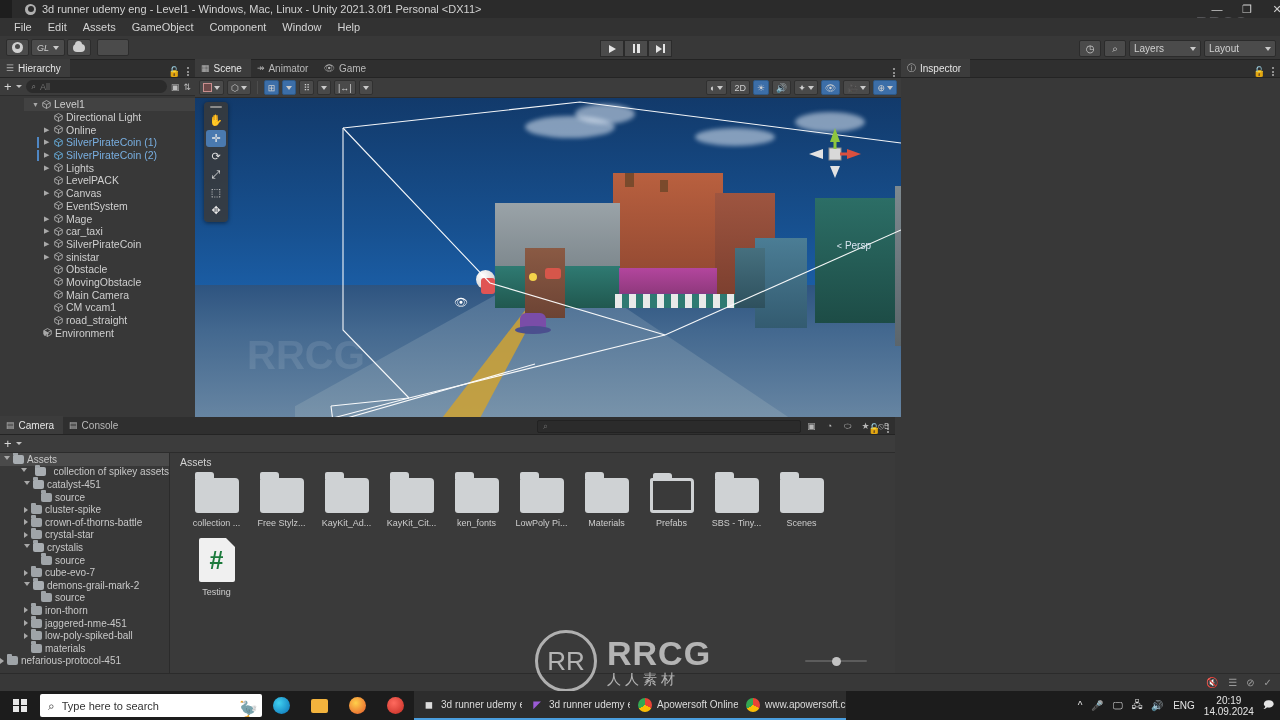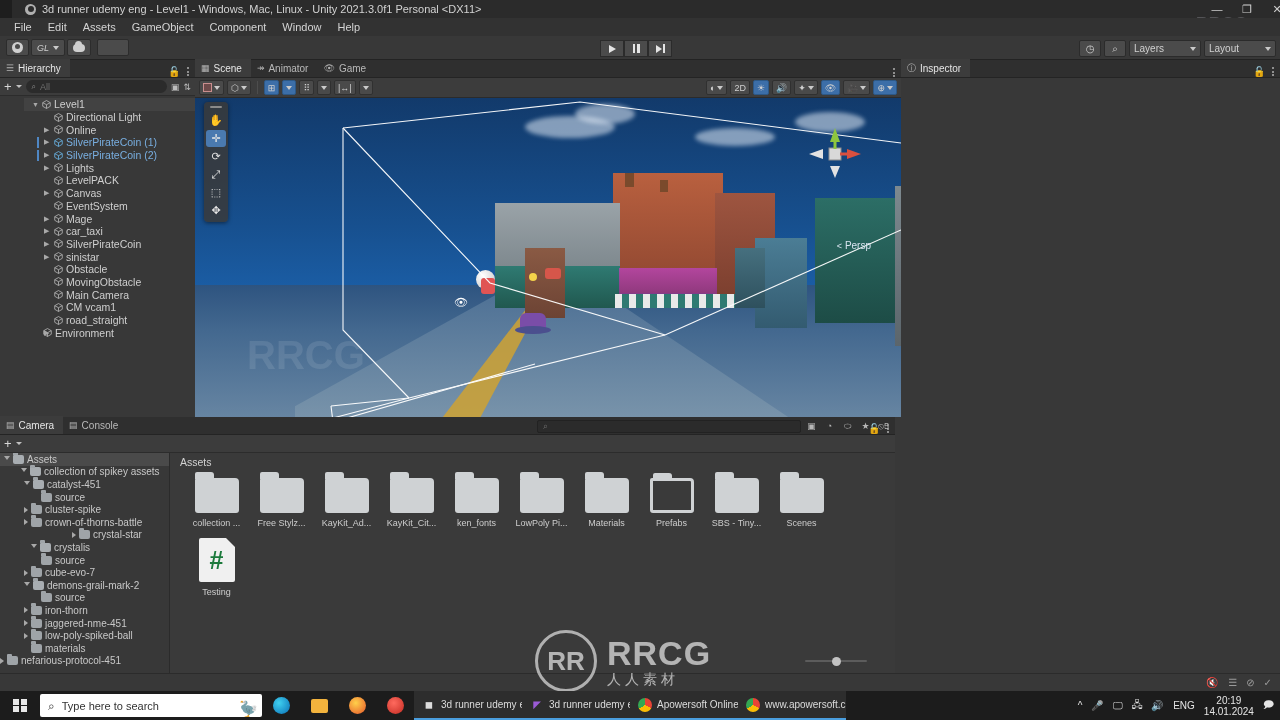--- a/index.html
+++ b/index.html
@@ -224,21 +224,21 @@
   }
   .tbtask .ti{ width:14px;height:14px;flex:0 0 auto; display:flex;align-items:center;justify-content:center;}
   .tray{ margin-left:auto; display:flex; align-items:center; gap:9px; padding-right:6px; color:#e4e4e4; font-size:10px;}
   .clock{ display:flex; flex-direction:column; align-items:center; line-height:11px; font-size:10px;}
   .wm-center{
     position:absolute; left:535px; top:630px; display:flex; align-items:center; gap:10px;
     color:rgba(255,255,255,0.62); pointer-events:none;
   }
   .wm-center .ring{
     width:62px;height:62px;border-radius:50%;border:3px solid rgba(255,255,255,0.6);
-    display:flex;align-items:center;justify-content:center; font-size:26px; font-weight:bold;
+    display:flex;align-items:center;justify-content:center; font-size:26px; font-weight:normal;
   }
   .wm-center .txt{ display:flex; flex-direction:column; }
   .wm-center .big{ font-size:34px; font-weight:bold; letter-spacing:1px;}
   .wm-center .sm{ font-size:14px; letter-spacing:4px; margin-top:-2px;}
   .wm-scene{
     position:absolute; left:52px; top:235px; color:rgba(255,255,255,0.10);
     font-size:40px; font-weight:bold; pointer-events:none;
   }
 </style>
 </head>
@@ -726,21 +726,21 @@
       </div>
     </div>
 
     <div class="proj-split">
       <div class="proj-tree" id="project-tree">
           <div class="ptrow sel" style="padding-left: 4px;">
             <span class="tri-s down"></span>
             <span class="folder open"></span>
             <span>Assets</span>
           </div>
-          <div class="ptrow" style="padding-left: 21px;">
+          <div class="ptrow" style="padding-left: 21px; justify-content: space-between;">
             <span class="tri-s down"></span>
             <span class="folder open"></span>
             <span>collection of spikey assets</span>
           </div>
           <div class="ptrow" style="padding-left: 24px;">
             <span class="tri-s down"></span>
             <span class="folder open"></span>
             <span>catalyst-451</span>
           </div>
           <div class="ptrow" style="padding-left: 34px;">
@@ -751,26 +751,26 @@
           <div class="ptrow" style="padding-left: 24px;">
             <span class="tri-s"></span>
             <span class="folder"></span>
             <span>cluster-spike</span>
           </div>
           <div class="ptrow" style="padding-left: 24px;">
             <span class="tri-s"></span>
             <span class="folder"></span>
             <span>crown-of-thorns-battle</span>
           </div>
-          <div class="ptrow" style="padding-left: 24px; margin-left: 48px;">
+          <div class="ptrow" style="padding-left: 24px;">
             <span class="tri-s"></span>
             <span class="folder"></span>
             <span>crystal-star</span>
           </div>
-          <div class="ptrow" style="padding-left: 24px; margin-left: 7px;">
+          <div class="ptrow" style="padding-left: 24px;">
             <span class="tri-s down"></span>
             <span class="folder open"></span>
             <span>crystalis</span>
           </div>
           <div class="ptrow" style="padding-left: 34px;">
             <span class="tri-spacer"></span>
             <span class="folder"></span>
             <span>source</span>
           </div>
           <div class="ptrow" style="padding-left: 24px;">
@@ -939,19 +939,19 @@
 
     <div class="tray">
       <span>^</span>
       <span>🎤</span>
       <span>🖵</span>
       <span>🖧</span>
       <span>🔊</span>
       <span>ENG</span>
       <span class="clock">
         <span>20:19</span>
-        <span>14.01.2024</span>
+        <span>14.09.2024</span>
       </span>
       <span>🗩</span>
     </div>
   </div>
 
 </div>
 
 </body></html>

